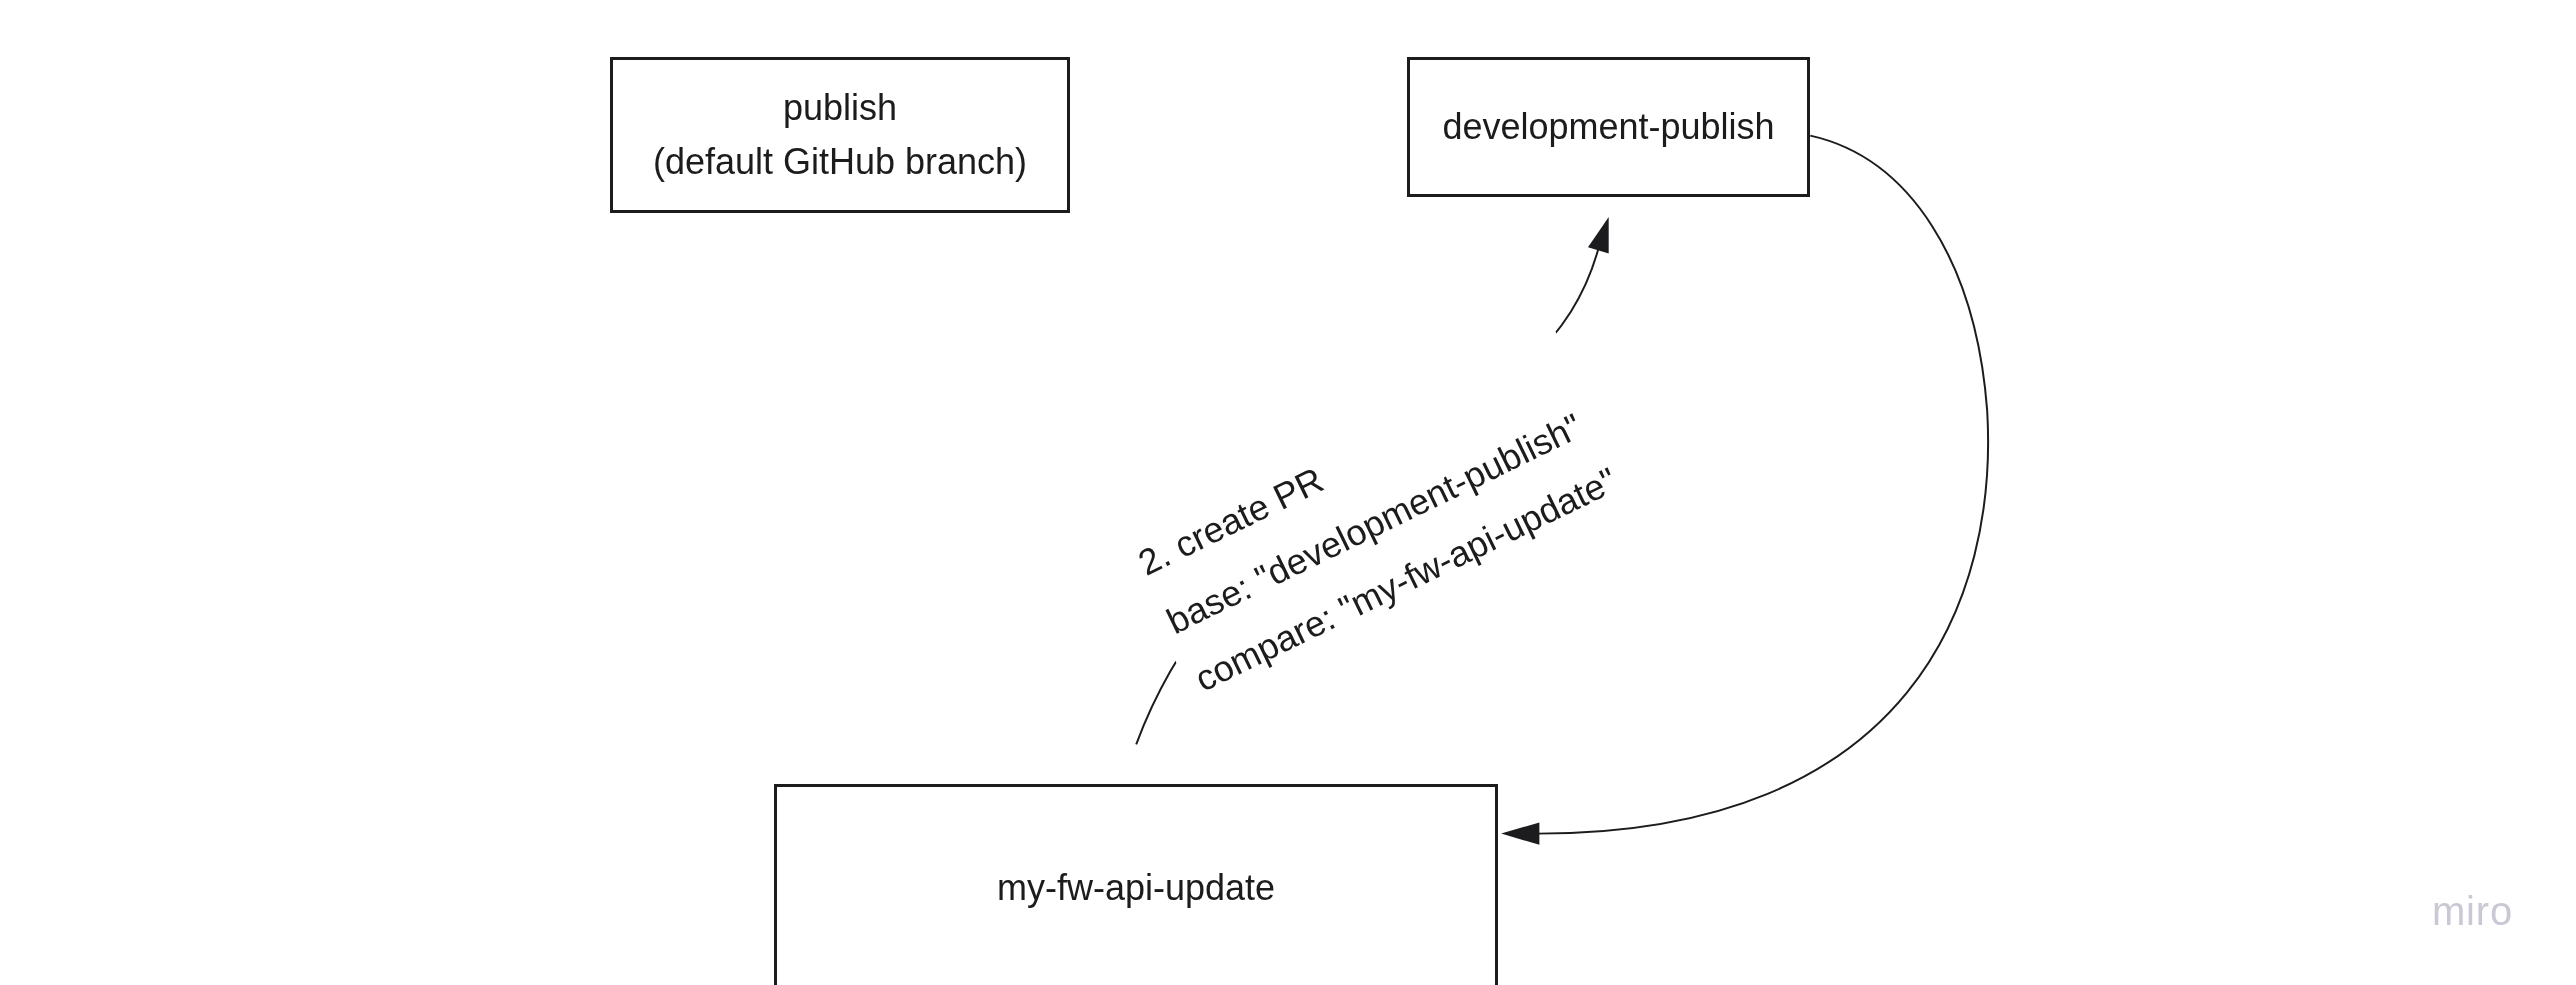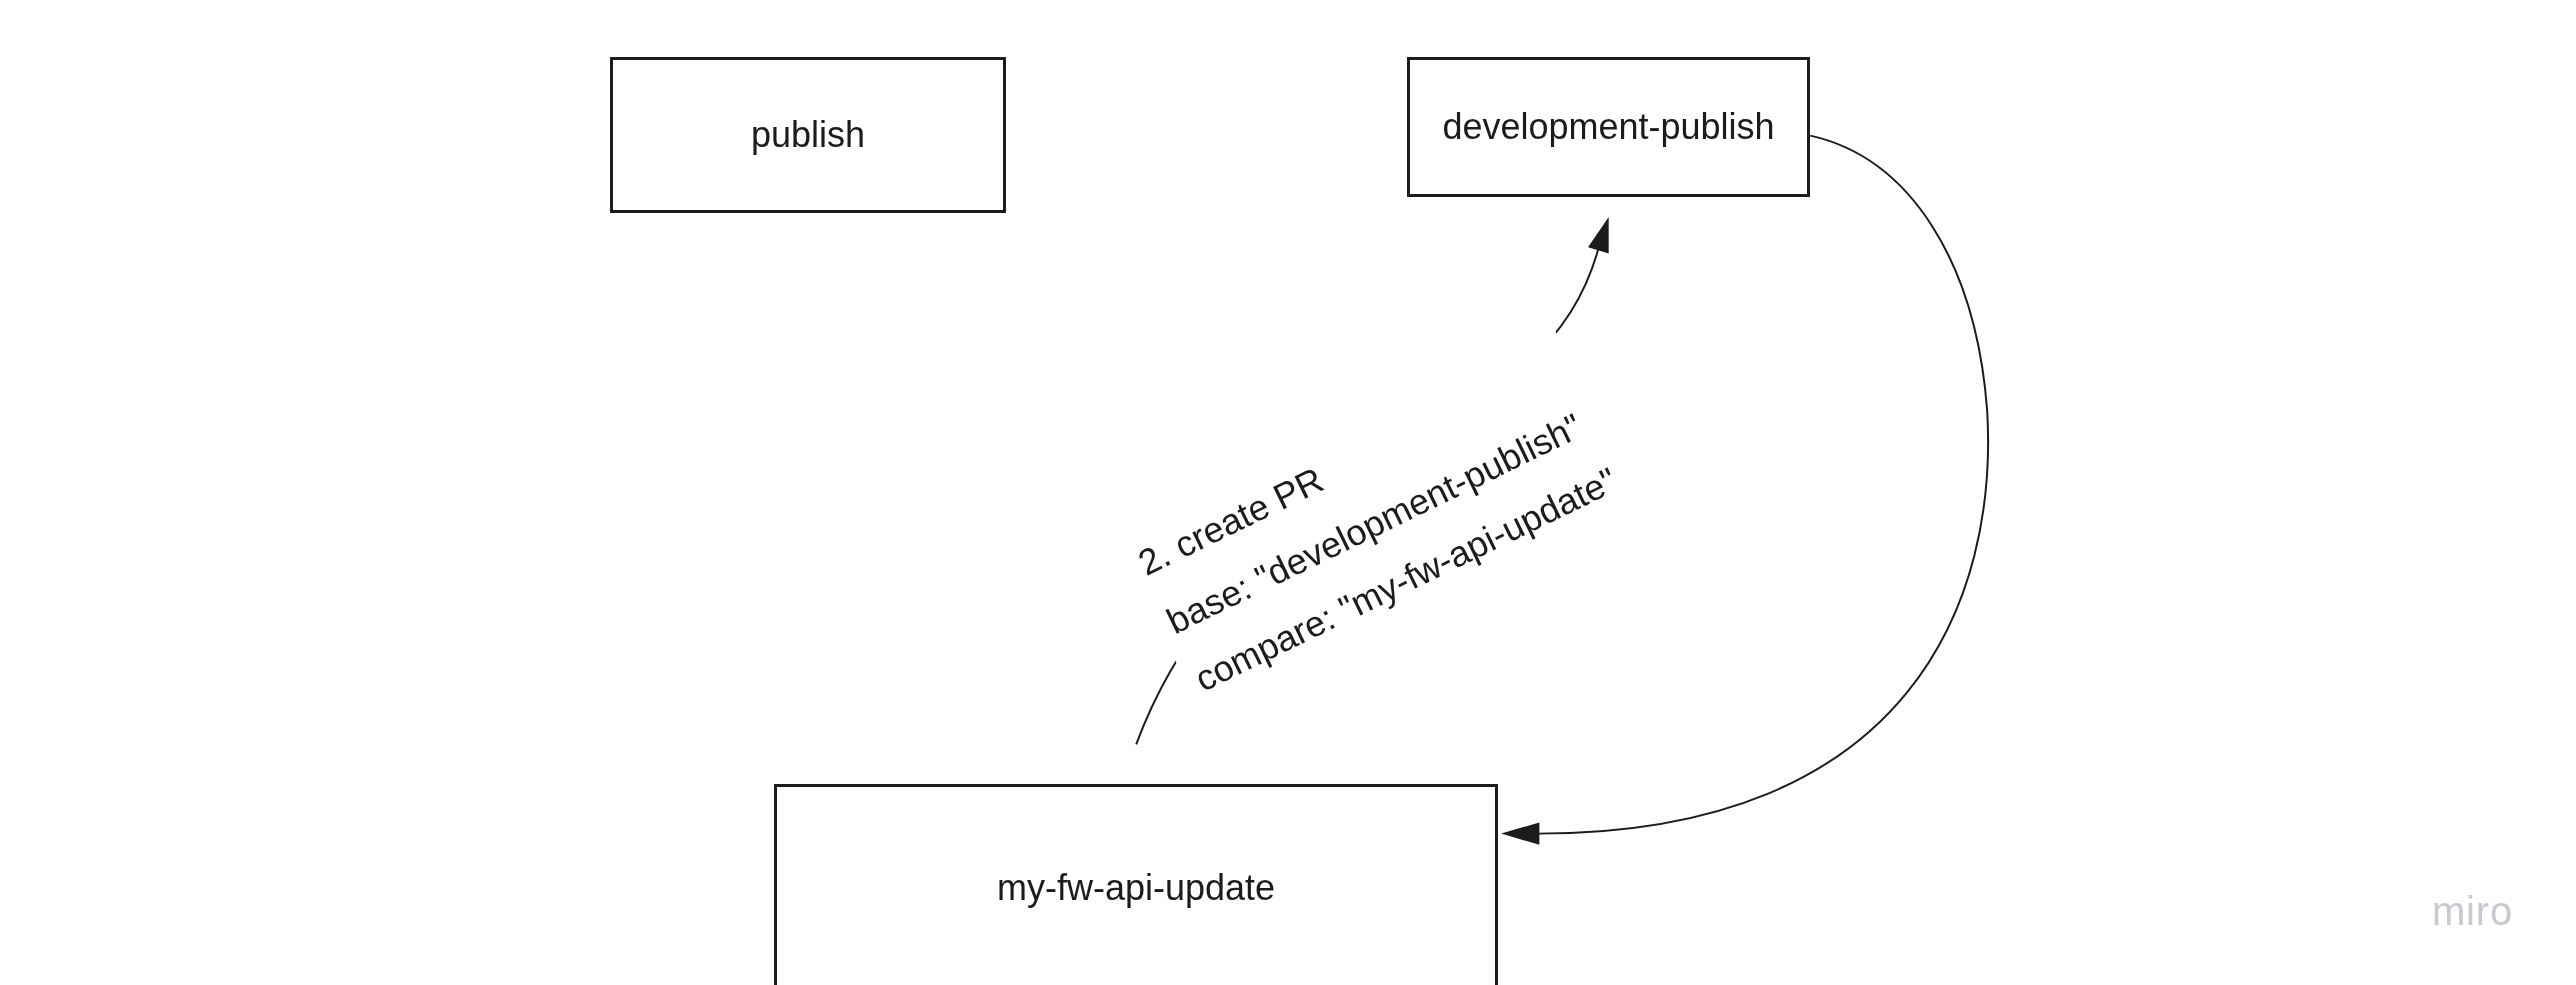--- a/index.html
+++ b/index.html
@@ -26,21 +26,21 @@
     background: #ffffff;
     display: flex;
     flex-direction: column;
     align-items: center;
     justify-content: center;
     text-align: center;
     font-size: 36px;
     line-height: 1.5;
     color: #1c1c1e;
   }
-  .box-publish  { left: 610px;  top: 57px;  width: 396px; height: 156px; }
+  .box-publish  { left: 610px;  top: 57px;  width: 460px; height: 156px; }
   .box-dev      { left: 1407px; top: 57px;  width: 403px; height: 140px; }
   .box-feature  { left: 774px;  top: 744px; width: 724px; height: 208px; margin-top: 40px; }
 
   .edge-label-branch {
     position: absolute;
     left: 1956px; top: 575px;
     transform: translate(-50%, -50%);
     white-space: nowrap;
     background: #ffffff;
     padding: 3.2px 11px;
@@ -78,20 +78,21 @@
 
     <path d="M 2272 170 C 2398 198, 2480 330, 2494 515 C 2508 750, 2400 1046, 1930 1046" fill="none" stroke-width="2.5" stroke="#1c1c1e"></path>
     <polygon points="1884,1046 1932,1032 1932,1060" fill="#1c1c1e"></polygon>
 
     <path d="M 1426 934 C 1468 820, 1556 690, 1722 592 C 1888 494, 1974 428, 2006 312" fill="none" stroke-width="2.5" stroke="#1c1c1e"></path>
     <polygon points="2019,272 2019,318 1993,310" fill="#1c1c1e"></polygon>
   </svg>
 
   <div class="shape-box box-publish">
     <span>publish</span>
+    <span>(default GitHub branch)</span>
   </div>
 
   <div class="shape-box box-dev">
     <span>development-publish</span>
   </div>
 
   <div class="shape-box box-feature">
     <span>my-fw-api-update</span>
   </div>
 

